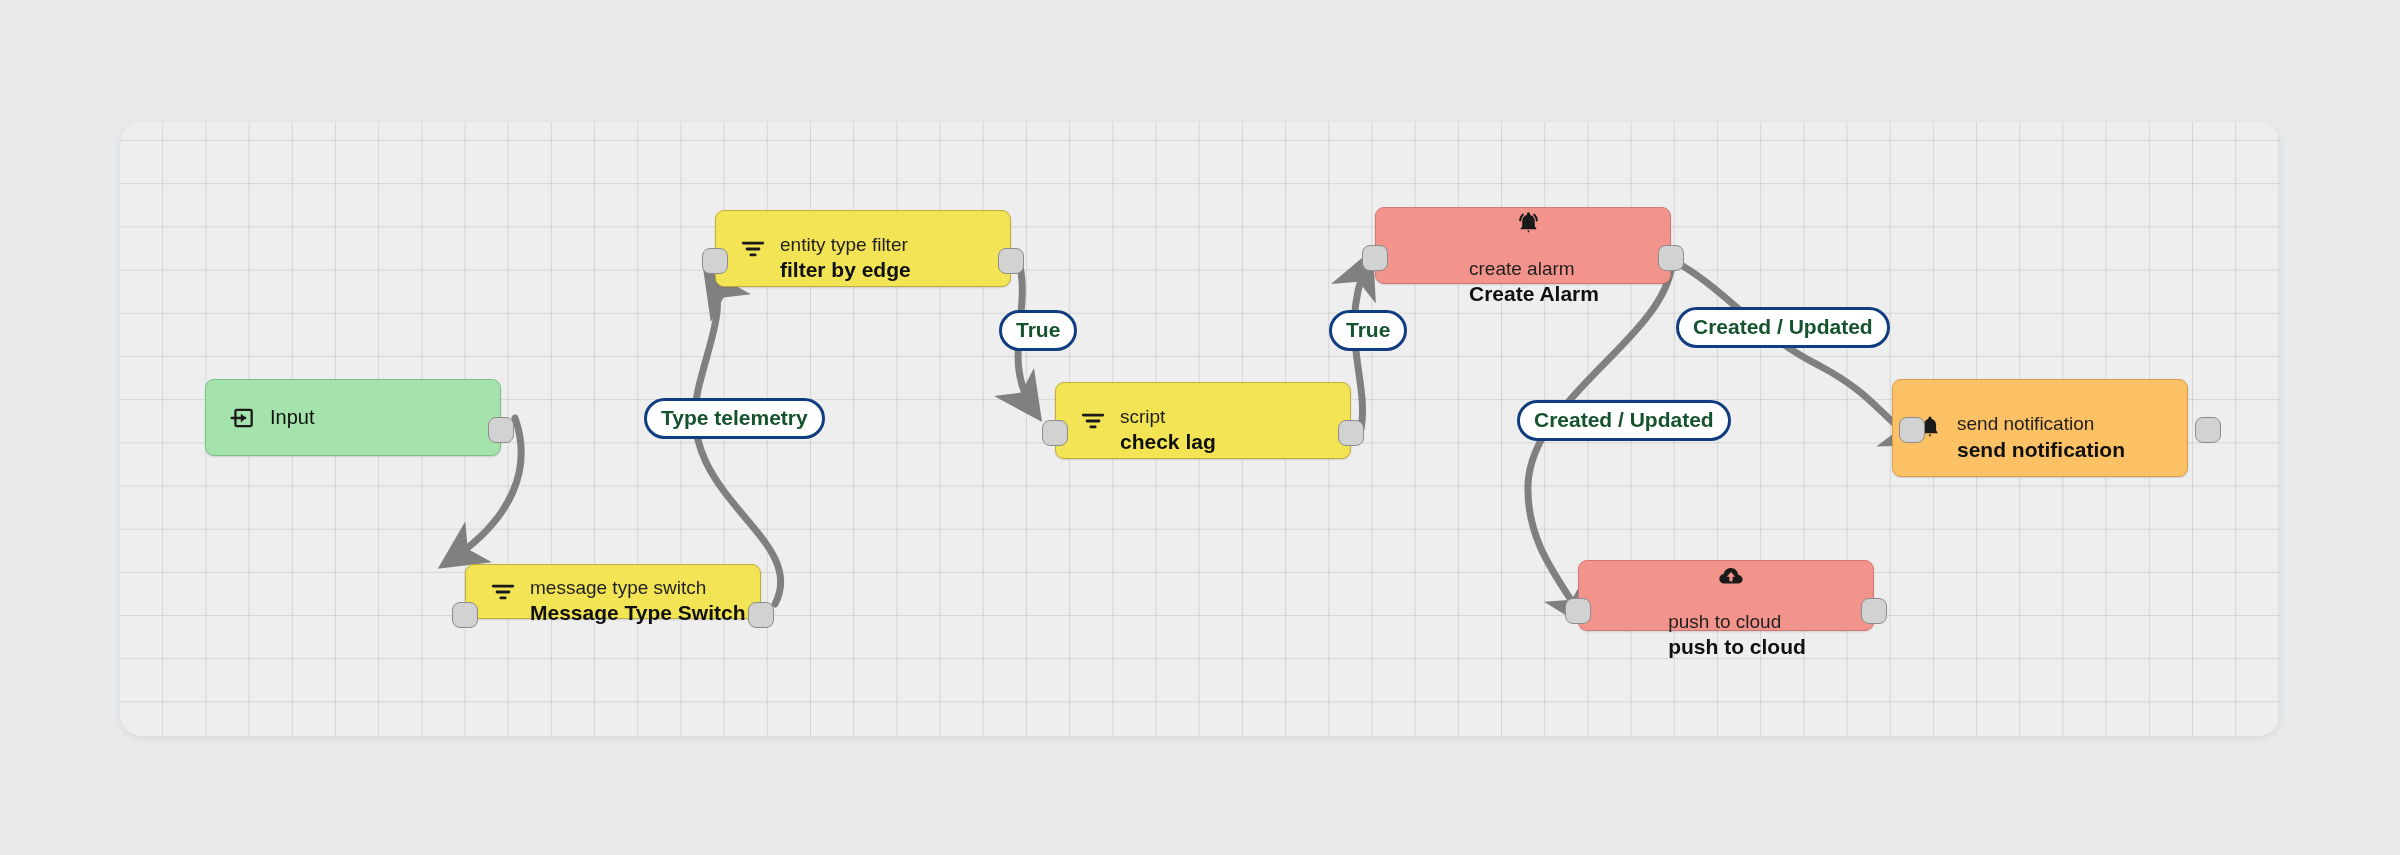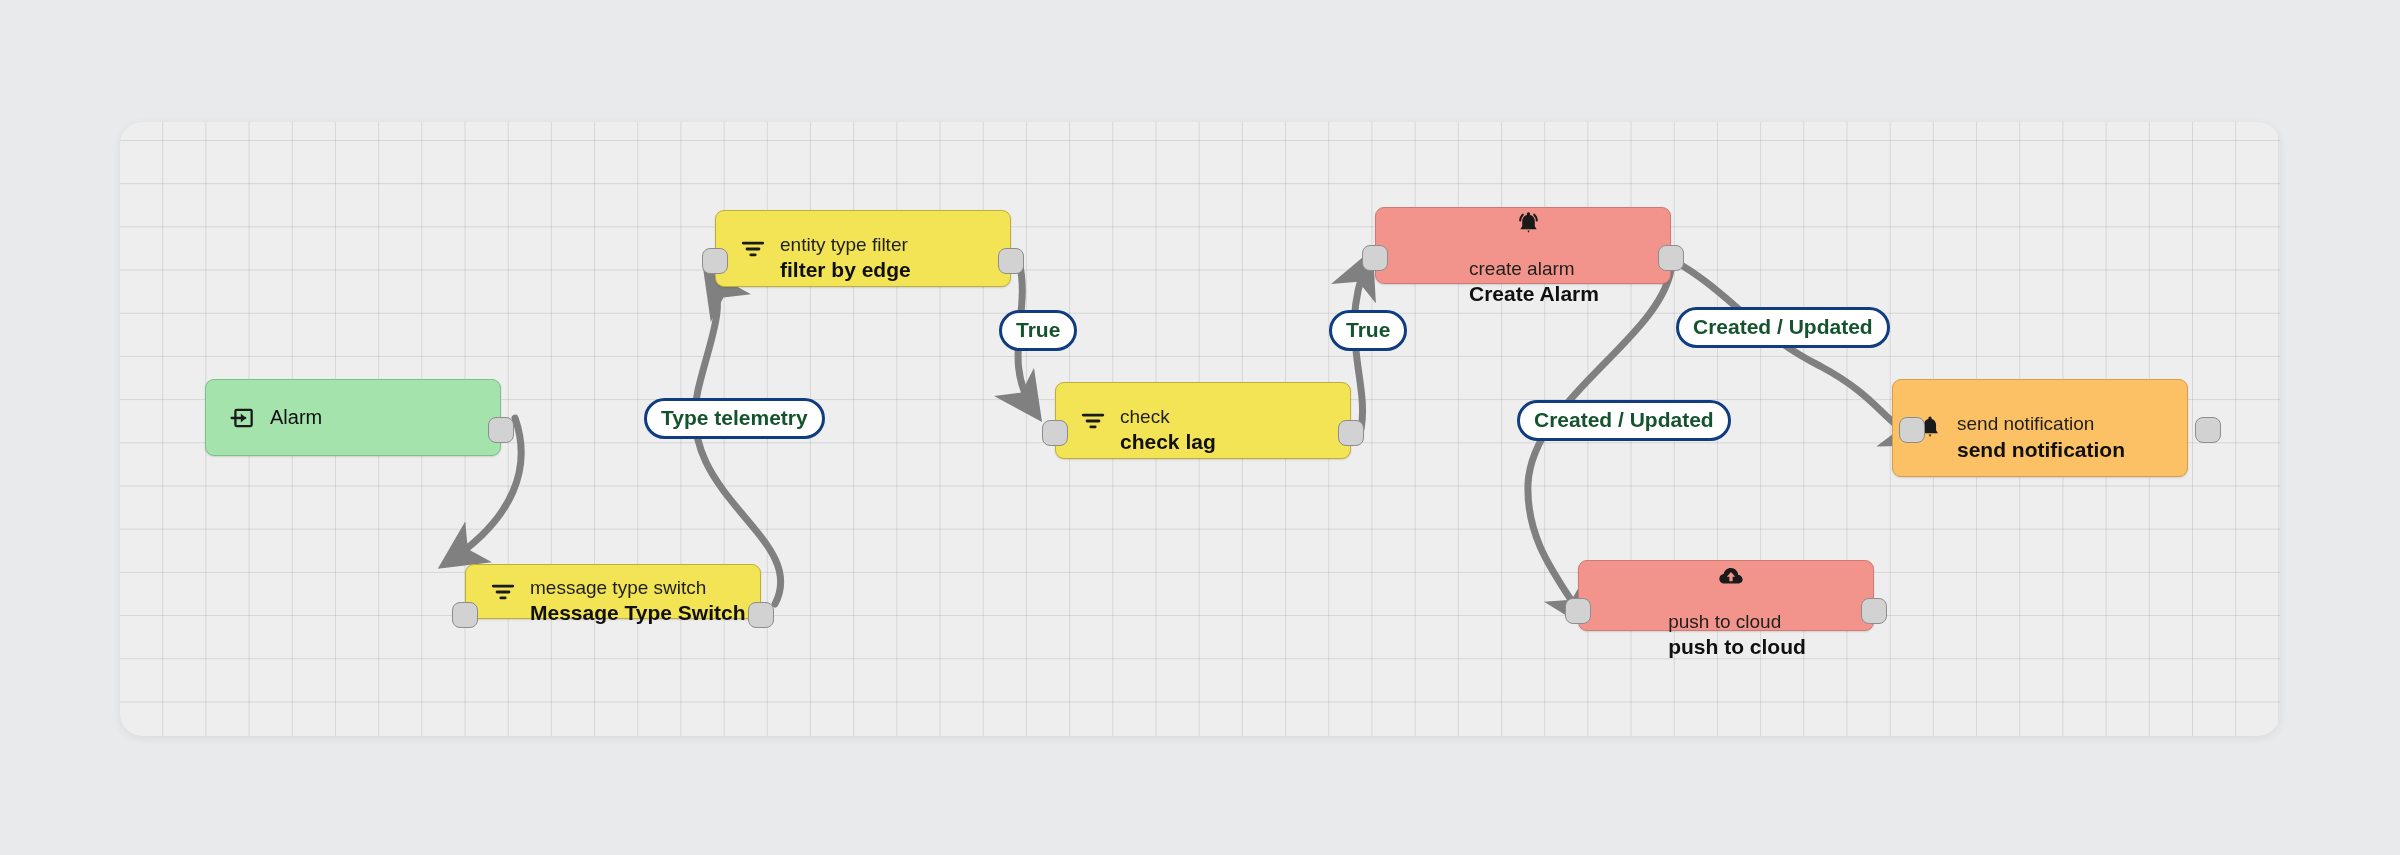--- a/index.html
+++ b/index.html
@@ -156,21 +156,21 @@
 
     <div class="node green" style="left:85px; top:257px; width:296px; height:77px;">
       <span class="node-icon">
         <svg width="26" height="26" viewBox="0 0 24 24">
           <rect x="5" y="4.5" width="15" height="15" rx="1.2" fill="none" stroke="#1a1a1a" stroke-width="2.1"></rect>
           <path d="M 1.5 12 H 14" stroke="#1a1a1a" stroke-width="2.1" stroke-linecap="round"></path>
           <path d="M 10 7.8 L 14.6 12 L 10 16.2 z" fill="#1a1a1a"></path>
         </svg>
       </span>
       <span class="node-text">
-        <span class="node-single">Alarm</span>
+        <span class="node-single">Input</span>
       </span>
     </div>
     <span class="port" style="left:368px; top:295px;"></span>
 
     <div class="node yellow" style="left:345px; top:442px; width:296px; height:55px;">
       <span class="node-icon">
         <svg width="26" height="26" viewBox="0 0 24 24">
           <path d="M 3 6.5 H 21" stroke="#1a1a1a" stroke-width="2.6" stroke-linecap="round"></path>
           <path d="M 6.5 12 H 17.5" stroke="#1a1a1a" stroke-width="2.6" stroke-linecap="round"></path>
           <path d="M 10 17.5 H 14" stroke="#1a1a1a" stroke-width="2.6" stroke-linecap="round"></path>
@@ -202,21 +202,21 @@
 
     <div class="node yellow" style="left:935px; top:260px; width:296px; height:77px;">
       <span class="node-icon">
         <svg width="26" height="26" viewBox="0 0 24 24">
           <path d="M 3 6.5 H 21" stroke="#1a1a1a" stroke-width="2.6" stroke-linecap="round"></path>
           <path d="M 6.5 12 H 17.5" stroke="#1a1a1a" stroke-width="2.6" stroke-linecap="round"></path>
           <path d="M 10 17.5 H 14" stroke="#1a1a1a" stroke-width="2.6" stroke-linecap="round"></path>
         </svg>
       </span>
       <span class="node-text">
-        <span class="node-type">check</span>
+        <span class="node-type">script</span>
         <span class="node-title">check lag</span>
       </span>
     </div>
     <span class="port" style="left:922px; top:298px;"></span>
     <span class="port" style="left:1218px; top:298px;"></span>
 
     <div class="node red" style="left:1255px; top:85px; width:296px; height:77px;">
       <span class="node-icon">
         <svg width="27" height="27" viewBox="0 0 24 24">
           <path d="M 12 4.2 C 8.7 4.2 6.4 6.7 6.4 9.9 V 14.4 L 4.7 17 H 19.3 L 17.6 14.4 V 9.9 C 17.6 6.7 15.3 4.2 12 4.2 z" fill="#1a1a1a"></path>

